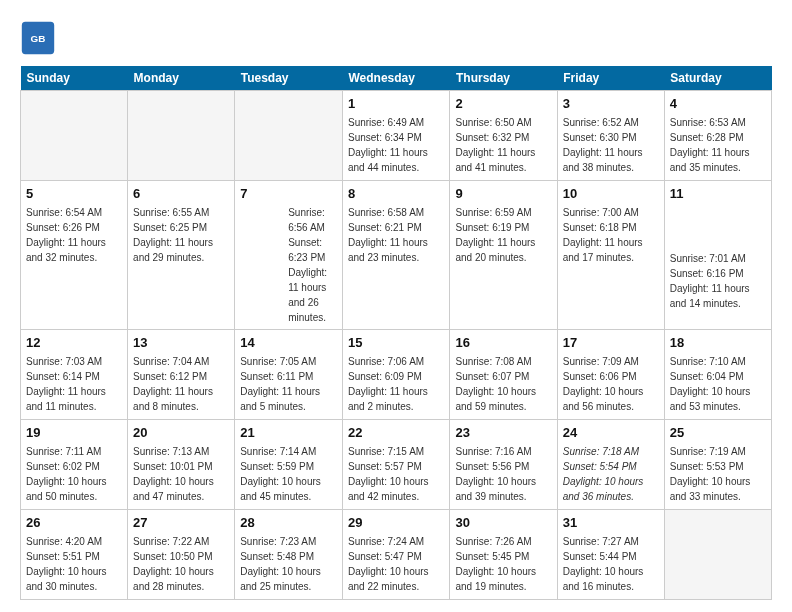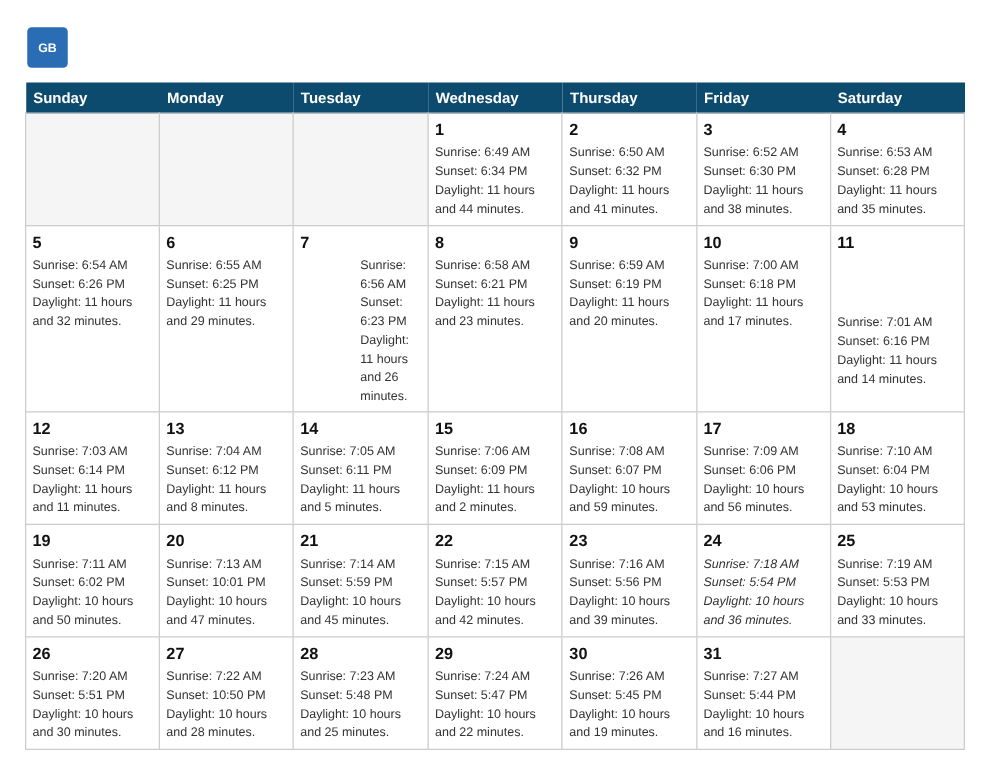--- a/index.html
+++ b/index.html
@@ -45,21 +45,21 @@
     .subtitle {
       font-size: 14px;
       color: #444;
     }
     table {
       width: 100%;
       border-collapse: collapse;
       font-size: 10.5px;
     }
     thead tr th {
-      background: #0c4a6e;
+      background: #0369a1;
       color: #fff;
       text-align: left;
       padding: 5px 6px;
       font-size: 12px;
       font-weight: bold;
     }
     tbody tr td {
       border: 1px solid #ccc;
       vertical-align: top;
       padding: 4px 5px;
@@ -298,21 +298,21 @@
           <div class="day-num">25</div>
           <div class="day-info" style="white-space: pre-line;">Sunrise: 7:19 AM
 Sunset: 5:53 PM
 Daylight: 10 hours
 and 33 minutes.</div>
         </td>
       </tr>
       <tr>
         <td>
           <div class="day-num">26</div>
-          <div class="day-info" style="white-space: pre-line;">Sunrise: 7:20 AM
+          <div class="day-info" style="white-space: pre-line;">Sunrise: 4:20 AM
 Sunset: 5:51 PM
 Daylight: 10 hours
 and 30 minutes.</div>
         </td>
         <td>
           <div class="day-num">27</div>
           <div class="day-info" style="white-space: pre-line;">Sunrise: 7:22 AM
 Sunset: 10:50 PM
 Daylight: 10 hours
 and 28 minutes.</div>

